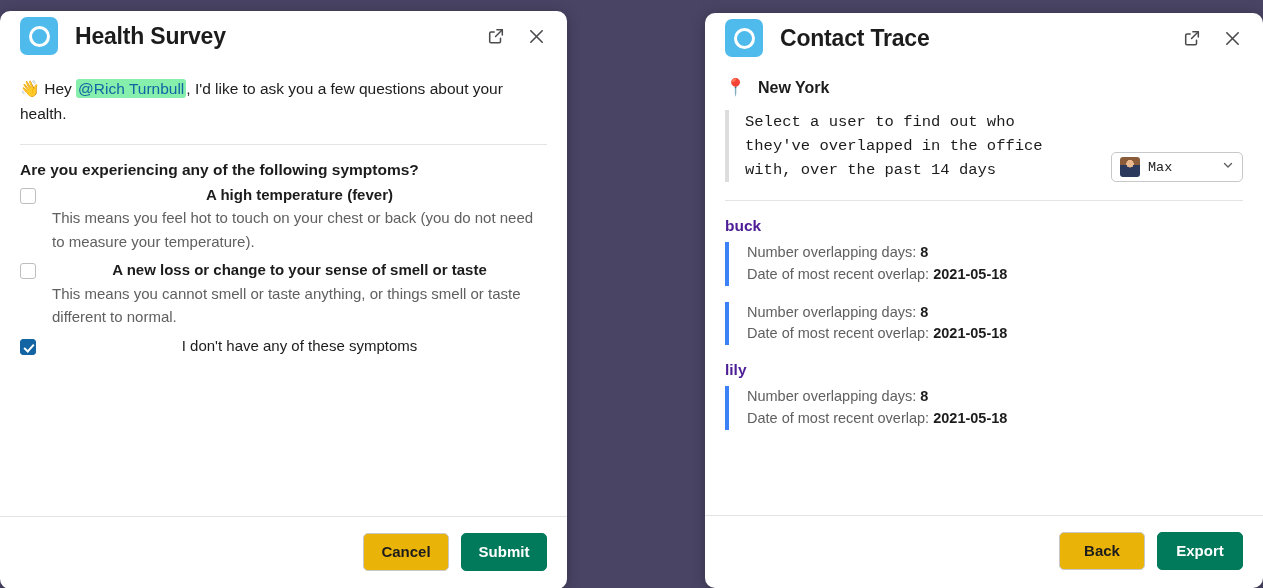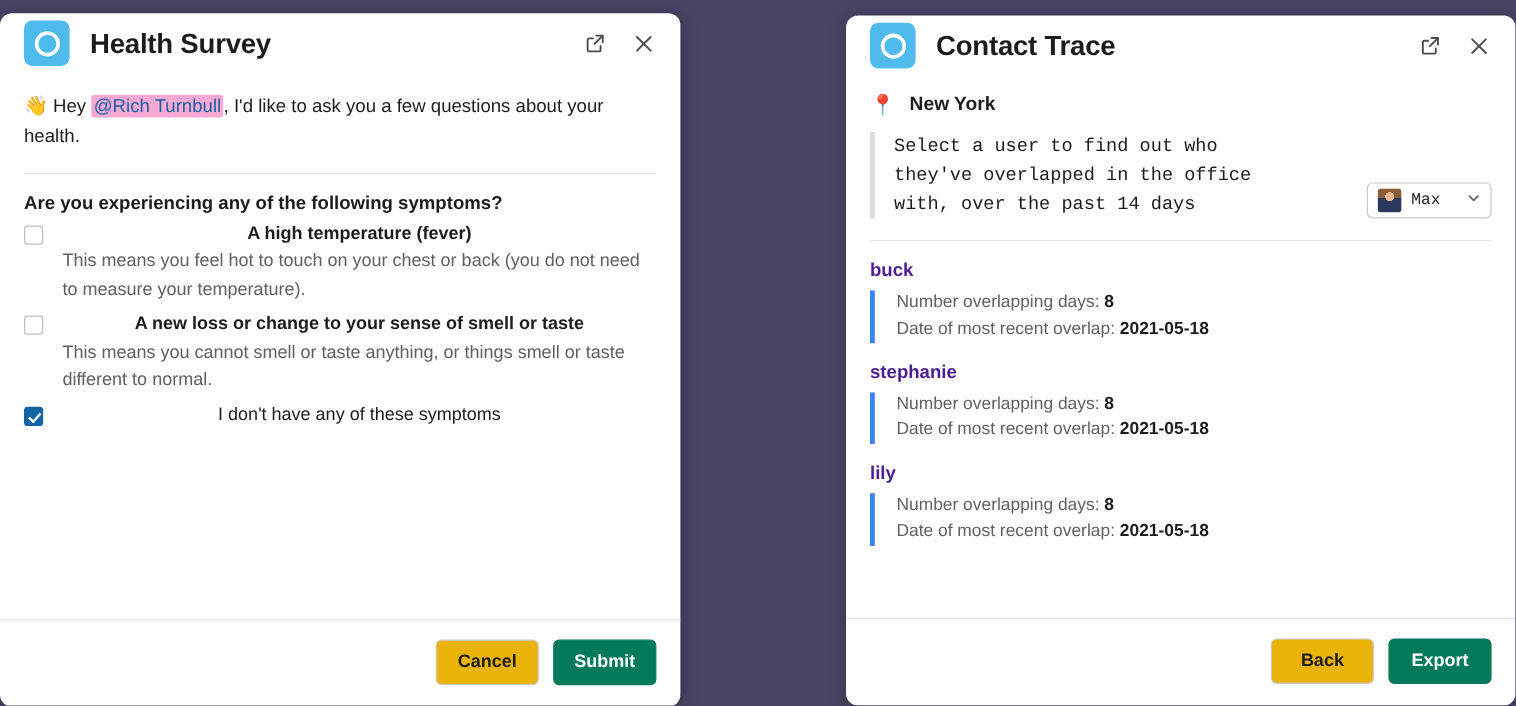--- a/index.html
+++ b/index.html
@@ -103,21 +103,21 @@
 
   .intro {
     font-size: 15.5px;
     line-height: 1.55;
     color: #1d1c1d;
     padding: 14px 0 4px 0;
     max-width: 512px;
   }
   .emoji { font-size: 16px; }
   .mention {
-    background: #f9a8d4;
+    background: #86efac;
     color: #1264a3;
     border-radius: 3px;
     padding: 1px 2px;
   }
 
   .divider {
     height: 1px;
     background: #e4e4e6;
     margin: 14px 0 0 0;
   }
@@ -244,21 +244,21 @@
     font-size: 15.5px;
     line-height: 1.55;
     color: #1d1c1d;
     max-width: 340px;
   }
 
   .user-select {
     flex: 0 0 auto;
     margin-left: 16px;
     margin-top: 2px;
-    width: 104px;
+    width: 132px;
     height: 30px;
     border: 1px solid #c8c8cb;
     border-radius: 5px;
     background: #ffffff;
     display: flex;
     align-items: center;
     padding: 0 8px;
     cursor: pointer;
   }
   .avatar {
@@ -431,21 +431,20 @@
           <b>8</b>
         </div>
         <div class="detail-line">
           <span>Date of most recent overlap:</span>
           <b>2021-05-18</b>
         </div>
       </div>
     </div>
 
     <div class="person-block">
-      <div class="person-name">stephanie</div>
       <div class="person-detail">
         <div class="detail-line">
           <span>Number overlapping days:</span>
           <b>8</b>
         </div>
         <div class="detail-line">
           <span>Date of most recent overlap:</span>
           <b>2021-05-18</b>
         </div>
       </div>

